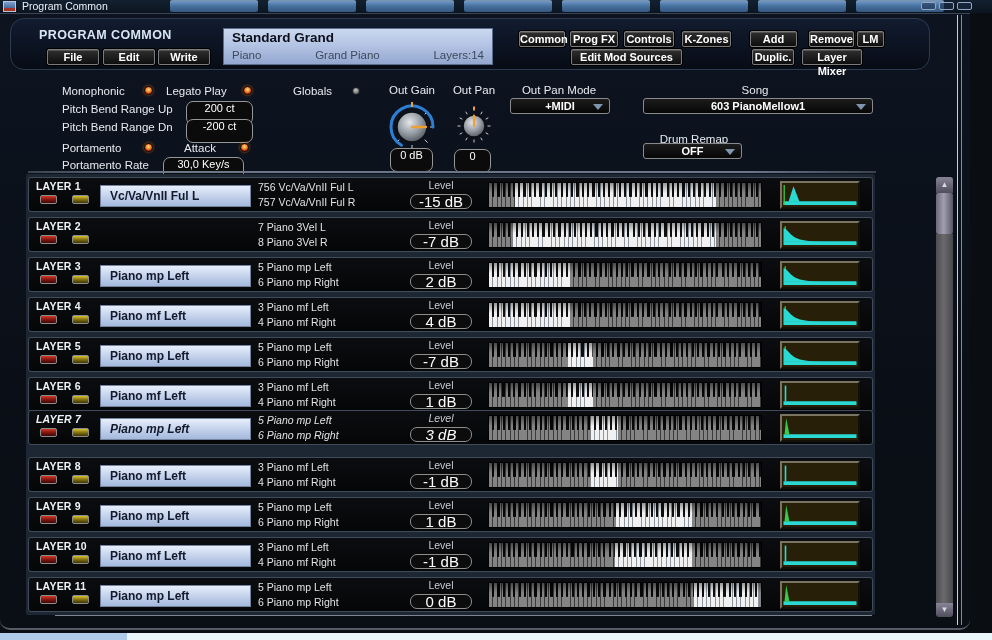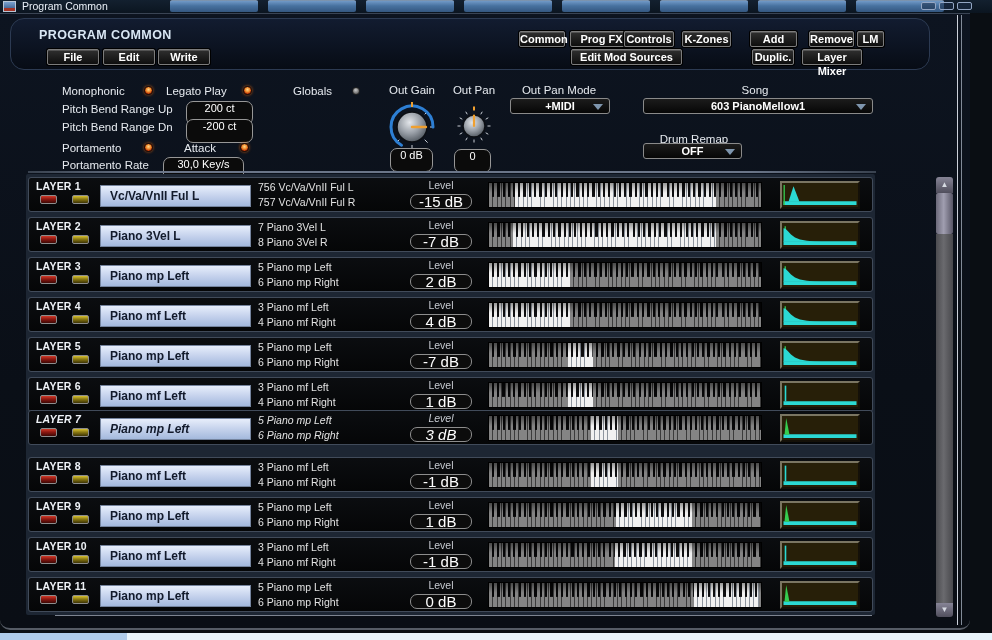--- a/index.html
+++ b/index.html
@@ -92,23 +92,31 @@
   </div>
 
   <div id="window">
 
     <div id="header">
       <div id="pc-title">PROGRAM COMMON</div>
       <div class="dk-btn" style="left:36px;top:30px;width:52px">File</div>
       <div class="dk-btn" style="left:92px;top:30px;width:52px">Edit</div>
       <div class="dk-btn" style="left:147px;top:30px;width:52px">Write</div>
 
+      <div id="prog-panel">
+        <div id="prog-name">Standard Grand</div>
+        <div id="prog-sub">
+          <span>Piano</span>
+          <span>Grand Piano</span>
+          <span>Layers:14</span>
+        </div>
+      </div>
 
       <div class="dk-btn" style="left:508px;top:12px;width:46px">Common</div>
-      <div class="dk-btn" style="left:559px;top:12px;width:63px">Prog FX</div>
+      <div class="dk-btn" style="left:559px;top:12px;width:48px">Prog FX</div>
       <div class="dk-btn" style="left:613px;top:12px;width:50px">Controls</div>
       <div class="dk-btn" style="left:671px;top:12px;width:49px">K-Zones</div>
       <div class="dk-btn" style="left:560px;top:30px;width:111px">Edit Mod Sources</div>
       <div class="dk-btn" style="left:739px;top:12px;width:47px">Add</div>
       <div class="dk-btn" style="left:798px;top:12px;width:45px">Remove</div>
       <div class="dk-btn" style="left:846px;top:12px;width:27px">LM</div>
       <div class="dk-btn" style="left:741px;top:30px;width:42px">Duplic.</div>
       <div class="dk-btn" style="left:791px;top:30px;width:60px">Layer Mixer</div>
     </div>
 
@@ -218,21 +226,20 @@
               <line x1="2.2" y1="2" x2="2.2" y2="21" stroke="#35cd50" stroke-width="1.3"></line>
               <polygon points="6.5,18 11.5,3 17.5,18" fill="#2bd9d3"></polygon>
             </svg>
     </div>
   </div>
 
   <div class="layer-row" style="top: 43px;">
     <div class="layer-label">LAYER 2</div>
     <div class="sq-led red" style="left:11px"></div>
     <div class="sq-led yel" style="left:43px"></div>
-    <div class="layer-name">Piano 3Vel L</div>
     <div class="layer-samples">
       <div class="s1">7 Piano 3Vel L</div>
       <div class="s2">8 Piano 3Vel R</div>
     </div>
     <div class="level-label">Level</div>
     <div class="level-box">-7 dB</div>
     <div class="kb">
       <div class="kb-seg off sl" style="left: 0px; width: 9%;"></div>
       <div class="kb-seg on sa" style="left: 9%; width: 74.5%;"></div>
       <div class="kb-seg off sr" style="left: 83.5%; width: 16.5%;"></div>

